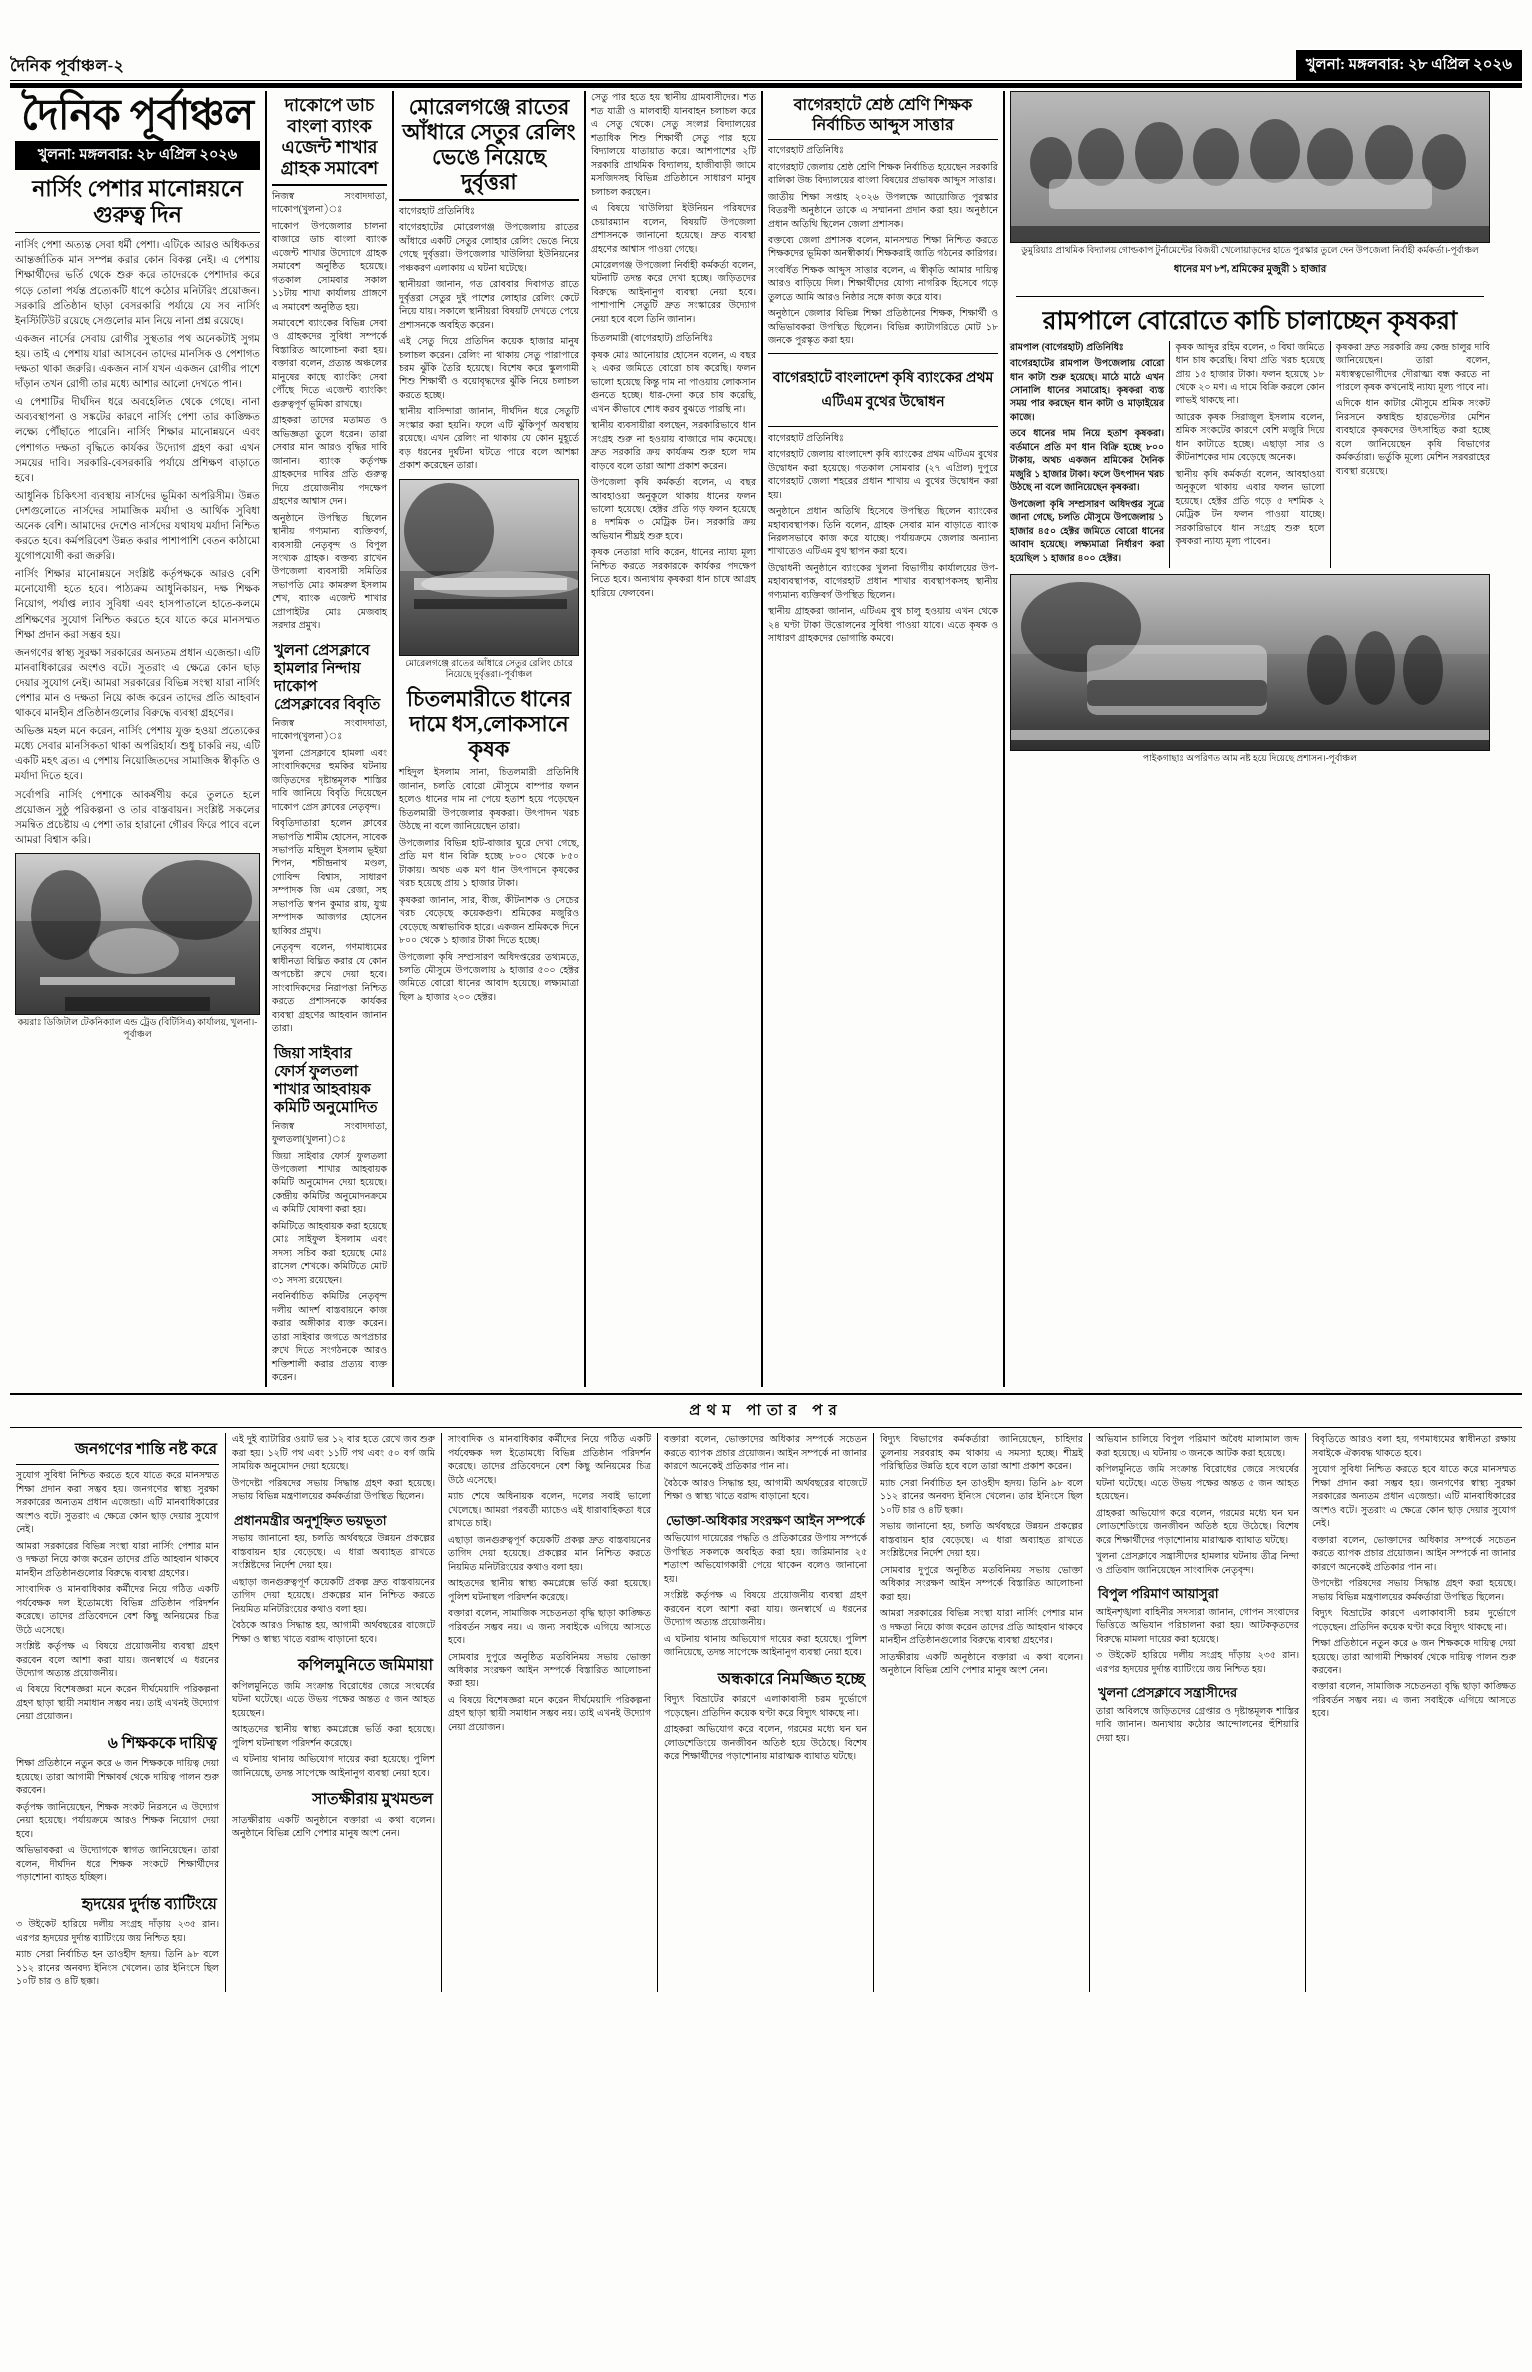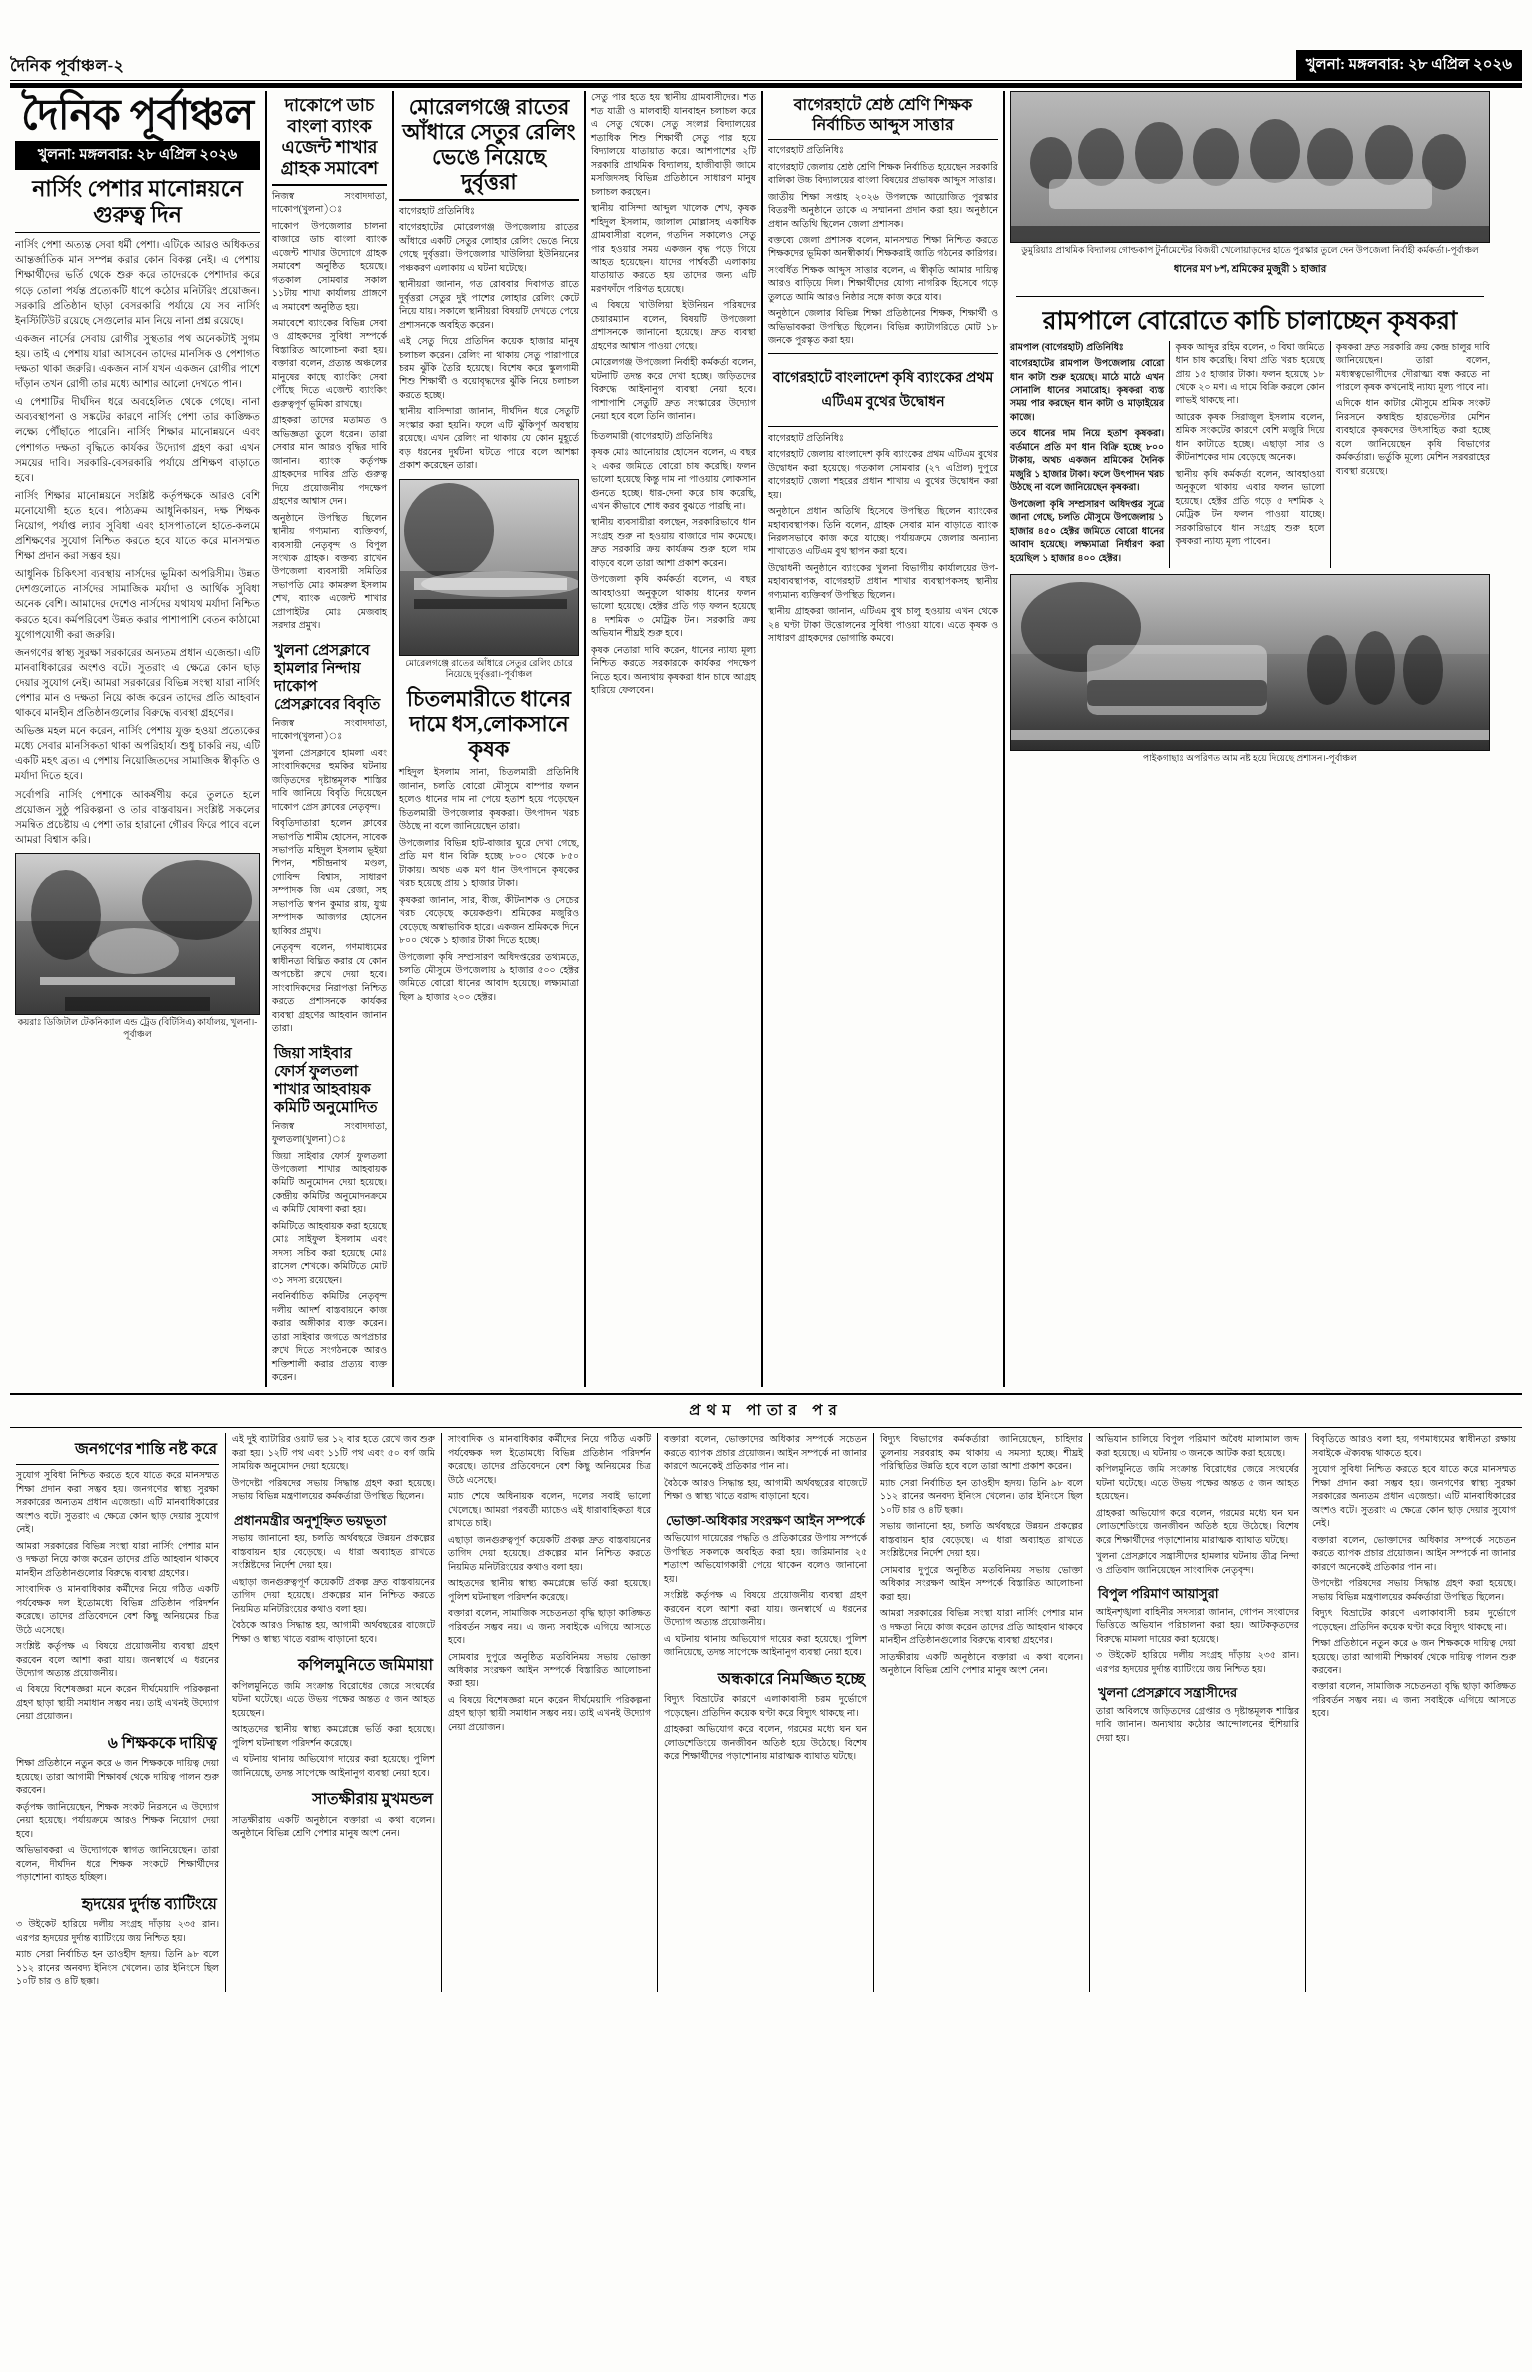--- a/index.html
+++ b/index.html
@@ -153,22 +153,22 @@
   <div class="top-grid">
 
     <div class="col">
       <div class="logo">দৈনিক পূর্বাঞ্চল</div>
       <div class="logo-bar">খুলনা: মঙ্গলবার: ২৮ এপ্রিল ২০২৬</div>
       <div class="lead-head">নার্সিং পেশার মানোন্নয়নে গুরুত্ব দিন</div>
       <div class="body-text" style="margin-top:4px;">
         <p>নার্সিং পেশা অত্যন্ত সেবা ধর্মী পেশা। এটিকে আরও অধিকতর আন্তর্জাতিক মান সম্পন্ন করার কোন বিকল্প নেই। এ পেশায় শিক্ষার্থীদের ভর্তি থেকে শুরু করে তাদেরকে পেশাদার করে গড়ে তোলা পর্যন্ত প্রত্যেকটি ধাপে কঠোর মনিটরিং প্রয়োজন। সরকারি প্রতিষ্ঠান ছাড়া বেসরকারি পর্যায়ে যে সব নার্সিং ইনস্টিটিউট রয়েছে সেগুলোর মান নিয়ে নানা প্রশ্ন রয়েছে।</p>
         <p>একজন নার্সের সেবায় রোগীর সুস্থতার পথ অনেকটাই সুগম হয়। তাই এ পেশায় যারা আসবেন তাদের মানসিক ও পেশাগত দক্ষতা থাকা জরুরি। একজন নার্স যখন একজন রোগীর পাশে দাঁড়ান তখন রোগী তার মধ্যে আশার আলো দেখতে পান।</p>
         <p>এ পেশাটির দীর্ঘদিন ধরে অবহেলিত থেকে গেছে। নানা অব্যবস্থাপনা ও সঙ্কটের কারণে নার্সিং পেশা তার কাঙ্ক্ষিত লক্ষ্যে পৌঁছাতে পারেনি। নার্সিং শিক্ষার মানোন্নয়নে এবং পেশাগত দক্ষতা বৃদ্ধিতে কার্যকর উদ্যোগ গ্রহণ করা এখন সময়ের দাবি। সরকারি-বেসরকারি পর্যায়ে প্রশিক্ষণ বাড়াতে হবে।</p>
+        <p>আধুনিক চিকিৎসা ব্যবস্থায় নার্সদের ভূমিকা অপরিসীম। উন্নত দেশগুলোতে নার্সদের সামাজিক মর্যাদা ও আর্থিক সুবিধা অনেক বেশি। আমাদের দেশেও নার্সদের যথাযথ মর্যাদা নিশ্চিত করতে হবে। কর্মপরিবেশ উন্নত করার পাশাপাশি বেতন কাঠামো যুগোপযোগী করা জরুরি।</p>
         <p>নার্সিং শিক্ষার মানোন্নয়নে সংশ্লিষ্ট কর্তৃপক্ষকে আরও বেশি মনোযোগী হতে হবে। পাঠ্যক্রম আধুনিকায়ন, দক্ষ শিক্ষক নিয়োগ, পর্যাপ্ত ল্যাব সুবিধা এবং হাসপাতালে হাতে-কলমে প্রশিক্ষণের সুযোগ নিশ্চিত করতে হবে যাতে করে মানসম্মত শিক্ষা প্রদান করা সম্ভব হয়।</p>
-        <p>আধুনিক চিকিৎসা ব্যবস্থায় নার্সদের ভূমিকা অপরিসীম। উন্নত দেশগুলোতে নার্সদের সামাজিক মর্যাদা ও আর্থিক সুবিধা অনেক বেশি। আমাদের দেশেও নার্সদের যথাযথ মর্যাদা নিশ্চিত করতে হবে। কর্মপরিবেশ উন্নত করার পাশাপাশি বেতন কাঠামো যুগোপযোগী করা জরুরি।</p>
         <p>জনগণের স্বাস্থ্য সুরক্ষা সরকারের অন্যতম প্রধান এজেন্ডা। এটি মানবাধিকারের অংশও বটে। সুতরাং এ ক্ষেত্রে কোন ছাড় দেয়ার সুযোগ নেই। আমরা সরকারের বিভিন্ন সংস্থা যারা নার্সিং পেশার মান ও দক্ষতা নিয়ে কাজ করেন তাদের প্রতি আহবান থাকবে মানহীন প্রতিষ্ঠানগুলোর বিরুদ্ধে ব্যবস্থা গ্রহণের।</p>
         <p>অভিজ্ঞ মহল মনে করেন, নার্সিং পেশায় যুক্ত হওয়া প্রত্যেকের মধ্যে সেবার মানসিকতা থাকা অপরিহার্য। শুধু চাকরি নয়, এটি একটি মহৎ ব্রত। এ পেশায় নিয়োজিতদের সামাজিক স্বীকৃতি ও মর্যাদা দিতে হবে।</p>
         <p>সর্বোপরি নার্সিং পেশাকে আকর্ষণীয় করে তুলতে হলে প্রয়োজন সুষ্ঠু পরিকল্পনা ও তার বাস্তবায়ন। সংশ্লিষ্ট সকলের সমন্বিত প্রচেষ্টায় এ পেশা তার হারানো গৌরব ফিরে পাবে বলে আমরা বিশ্বাস করি।</p>
       </div>
       <div class="photo" style="height:160px;margin-top:6px;">
         <div class="sky"></div>
           <div class="ground"></div>
         <div class="blob" style="left:6%;top:10%;width:70px;height:90px;"></div>
         <div class="blob" style="left:52%;top:4%;width:110px;height:80px;"></div>
         <div class="blob2" style="left:30%;top:46%;width:90px;height:46px;"></div>
@@ -234,21 +234,20 @@
         <p>কৃষকরা জানান, সার, বীজ, কীটনাশক ও সেচের খরচ বেড়েছে কয়েকগুণ। শ্রমিকের মজুরিও বেড়েছে অস্বাভাবিক হারে। একজন শ্রমিককে দিনে ৮০০ থেকে ১ হাজার টাকা দিতে হচ্ছে।</p>
         <p>উপজেলা কৃষি সম্প্রসারণ অধিদপ্তরের তথ্যমতে, চলতি মৌসুমে উপজেলায় ৯ হাজার ৫০০ হেক্টর জমিতে বোরো ধানের আবাদ হয়েছে। লক্ষ্যমাত্রা ছিল ৯ হাজার ২০০ হেক্টর।</p>
       </div>
     </div>
 
     <div class="vrule"></div>
 
     <div class="col">
       <div class="tiny body-text">
         <p>সেতু পার হতে হয় স্থানীয় গ্রামবাসীদের। শত শত যাত্রী ও মালবাহী যানবাহন চলাচল করে এ সেতু থেকে। সেতু সংলগ্ন বিদ্যালয়ের শতাধিক শিশু শিক্ষার্থী সেতু পার হয়ে বিদ্যালয়ে যাতায়াত করে। আশপাশের ২টি সরকারি প্রাথমিক বিদ্যালয়, হাজীবাড়ী জামে মসজিদসহ বিভিন্ন প্রতিষ্ঠানে সাধারণ মানুষ চলাচল করছেন।</p>
-        <p>স্থানীয় বাসিন্দা আব্দুল খালেক শেখ, কৃষক শহিদুল ইসলাম, জালাল মোল্লাসহ একাধিক গ্রামবাসীরা বলেন, গতদিন সকালেও সেতু পার হওয়ার সময় একজন বৃদ্ধ পড়ে গিয়ে আহত হয়েছেন। যাদের পার্শ্ববর্তী এলাকায় যাতায়াত করতে হয় তাদের জন্য এটি মরণফাঁদে পরিণত হয়েছে।</p>
         <p>এ বিষয়ে খাউলিয়া ইউনিয়ন পরিষদের চেয়ারম্যান বলেন, বিষয়টি উপজেলা প্রশাসনকে জানানো হয়েছে। দ্রুত ব্যবস্থা গ্রহণের আশ্বাস পাওয়া গেছে।</p>
         <p>মোরেলগঞ্জ উপজেলা নির্বাহী কর্মকর্তা বলেন, ঘটনাটি তদন্ত করে দেখা হচ্ছে। জড়িতদের বিরুদ্ধে আইনানুগ ব্যবস্থা নেয়া হবে। পাশাপাশি সেতুটি দ্রুত সংস্কারের উদ্যোগ নেয়া হবে বলে তিনি জানান।</p>
       </div>
       <div class="tiny body-text" style="margin-top:6px;">
         <p>চিতলমারী (বাগেরহাট) প্রতিনিধিঃ</p>
         <p>কৃষক মোঃ আনোয়ার হোসেন বলেন, এ বছর ২ একর জমিতে বোরো চাষ করেছি। ফলন ভালো হয়েছে কিন্তু দাম না পাওয়ায় লোকসান গুনতে হচ্ছে। ধার-দেনা করে চাষ করেছি, এখন কীভাবে শোধ করব বুঝতে পারছি না।</p>
         <p>স্থানীয় ব্যবসায়ীরা বলছেন, সরকারিভাবে ধান সংগ্রহ শুরু না হওয়ায় বাজারে দাম কমেছে। দ্রুত সরকারি ক্রয় কার্যক্রম শুরু হলে দাম বাড়বে বলে তারা আশা প্রকাশ করেন।</p>
         <p>উপজেলা কৃষি কর্মকর্তা বলেন, এ বছর আবহাওয়া অনুকূলে থাকায় ধানের ফলন ভালো হয়েছে। হেক্টর প্রতি গড় ফলন হয়েছে ৪ দশমিক ৩ মেট্রিক টন। সরকারি ক্রয় অভিযান শীঘ্রই শুরু হবে।</p>
         <p>কৃষক নেতারা দাবি করেন, ধানের ন্যায্য মূল্য নিশ্চিত করতে সরকারকে কার্যকর পদক্ষেপ নিতে হবে। অন্যথায় কৃষকরা ধান চাষে আগ্রহ হারিয়ে ফেলবেন।</p>
       </div>

